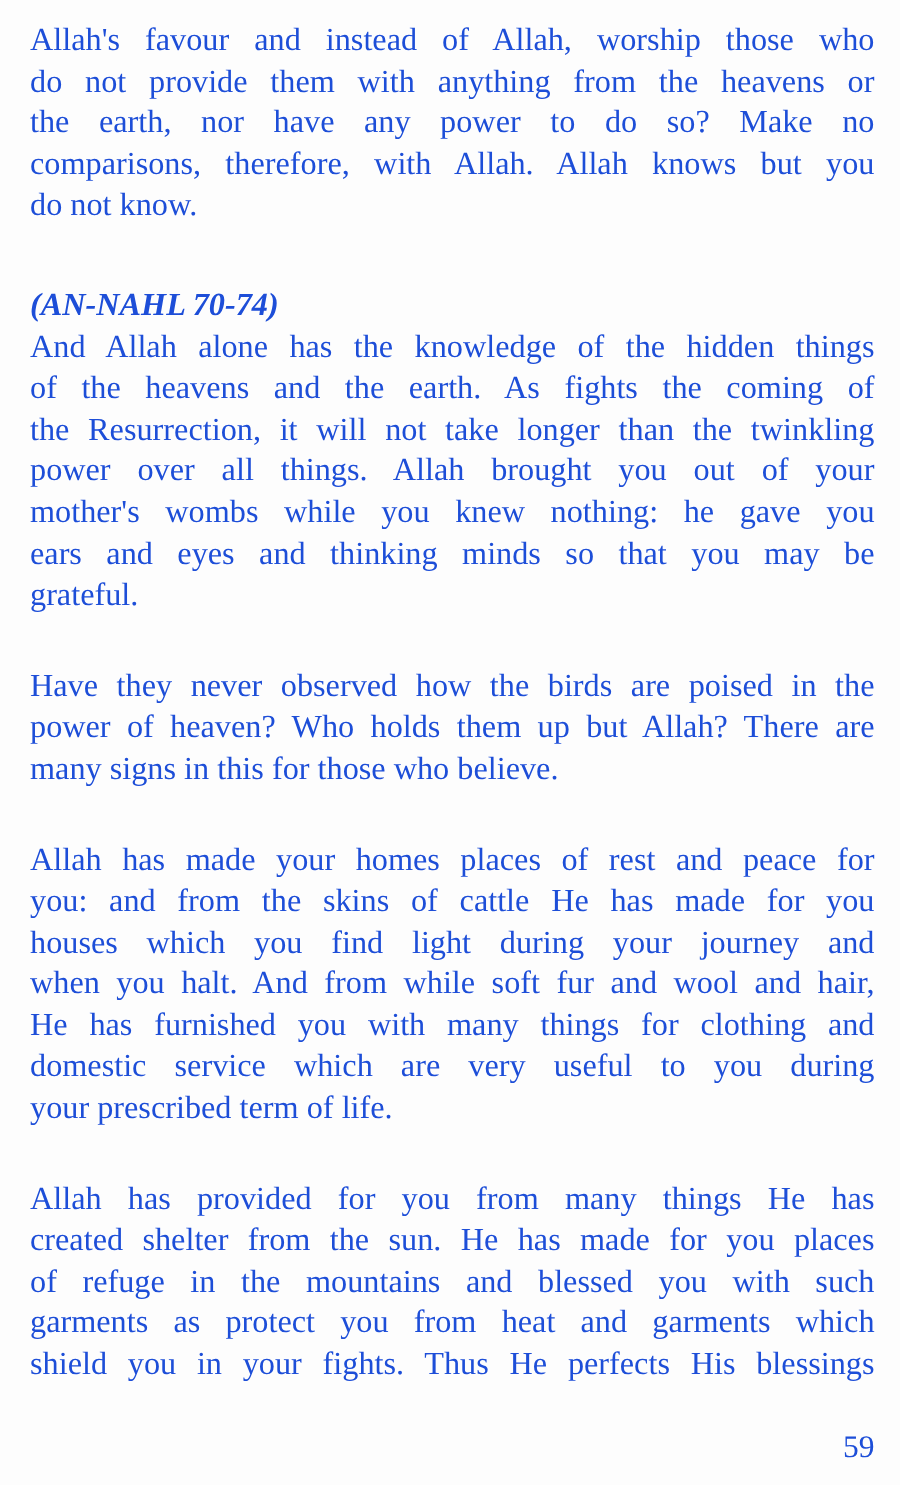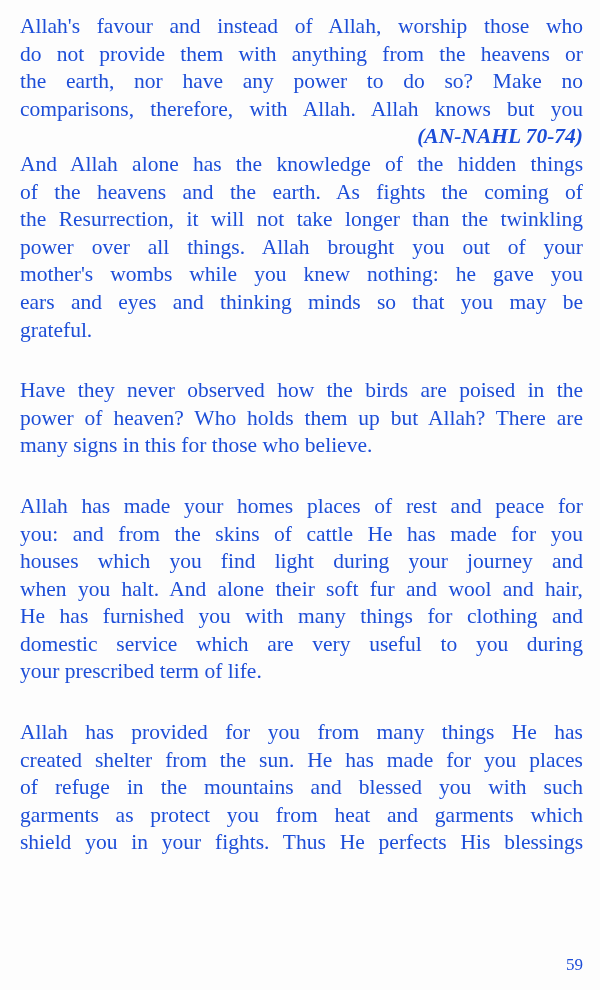--- a/index.html
+++ b/index.html
@@ -22,41 +22,42 @@
   }
   .block { margin: 0; }
   .block.gap { margin-top: 33px; }
   .jline {
     text-align: justify;
     text-align-last: justify;
     white-space: nowrap;
   }
   .lline { text-align: left; }
   .citation {
-    text-align: right;
     font-weight: bold;
     font-style: italic;
+    margin-top: 39px;
   }
   .page-number {
     position: absolute;
     top: 951px;
     right: 17px;
-    font-size: 17px;
+    font-size: 21px;
   }
 </style>
 </head>
 <body>
 
 <div class="page">
 
   <div class="block">
     <div class="jline">Allah's favour and instead of Allah, worship those who</div>
     <div class="jline">do not provide them with anything from the heavens or</div>
     <div class="jline">the earth, nor have any power to do so? Make no</div>
     <div class="jline">comparisons, therefore, with Allah. Allah knows but you</div>
+    <div class="lline">do not know.</div>
   </div>
 
   <div class="citation">(AN-NAHL 70-74)</div>
 
   <div class="block">
     <div class="jline">And Allah alone has the knowledge of the hidden things</div>
     <div class="jline">of the heavens and the earth. As fights the coming of</div>
     <div class="jline">the Resurrection, it will not take longer than the twinkling</div>
     <div class="jline">power over all things. Allah brought you out of your</div>
     <div class="jline">mother's wombs while you knew nothing: he gave you</div>
@@ -67,21 +68,21 @@
   <div class="block gap">
     <div class="jline">Have they never observed how the birds are poised in the</div>
     <div class="jline">power of heaven? Who holds them up but Allah? There are</div>
     <div class="lline">many signs in this for those who believe.</div>
   </div>
 
   <div class="block gap">
     <div class="jline">Allah has made your homes places of rest and peace for</div>
     <div class="jline">you: and from the skins of cattle He has made for you</div>
     <div class="jline">houses which you find light during your journey and</div>
-    <div class="jline">when you halt. And alone their soft fur and wool and hair,</div>
+    <div class="jline">when you halt. And from while soft fur and wool and hair,</div>
     <div class="jline">He has furnished you with many things for clothing and</div>
     <div class="jline">domestic service which are very useful to you during</div>
     <div class="lline">your prescribed term of life.</div>
   </div>
 
   <div class="block gap">
     <div class="jline">Allah has provided for you from many things He has</div>
     <div class="jline">created shelter from the sun. He has made for you places</div>
     <div class="jline">of refuge in the mountains and blessed you with such</div>
     <div class="jline">garments as protect you from heat and garments which</div>

